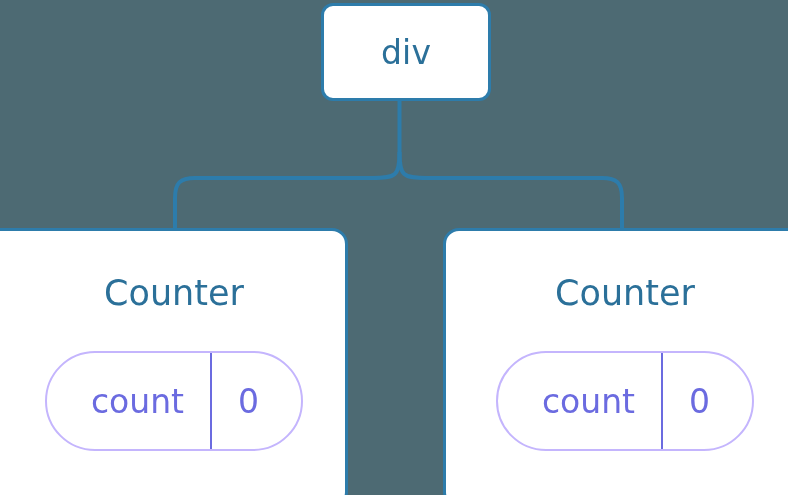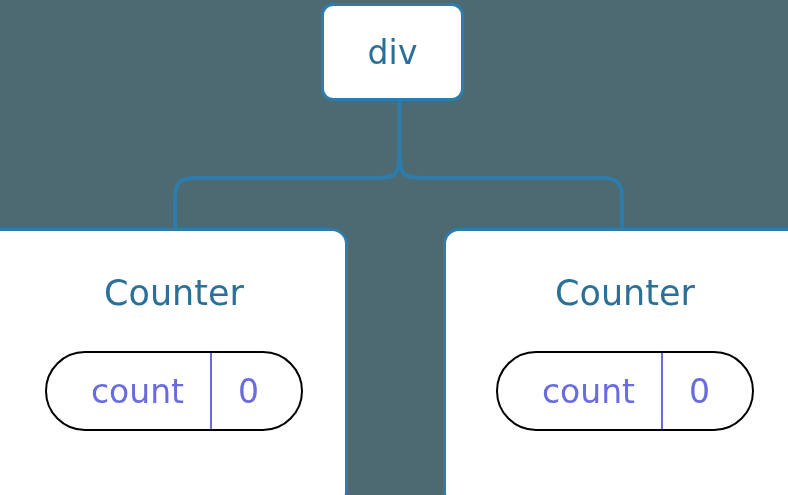--- a/index.html
+++ b/index.html
@@ -32,21 +32,21 @@
   .node-box {
     position: absolute;
     background: #ffffff;
     border: 3px solid #2d7cab;
     border-radius: 14px;
     box-sizing: border-box;
   }
   #div-node {
     left: 321px;
     top: 3px;
-    width: 143px;
+    width: 170px;
     height: 98px;
     border-radius: 12px;
   }
   #div-label {
     position: absolute;
     left: 0;
     right: 0;
     top: 50%;
     transform: translateY(-50%);
     text-align: center;
@@ -90,22 +90,22 @@
     top: 120px;
     left: 0;
     right: 0;
     display: flex;
     justify-content: center;
     box-sizing: border-box;
   }
   .state-pill {
     display: flex;
     align-items: stretch;
-    height: 80px;
-    border: 2px solid #000000;
+    height: 100px;
+    border: 2px solid #c4b5fd;
     border-radius: 50px;
     background: transparent;
     box-sizing: border-box;
   }
   .state-key {
     display: flex;
     align-items: center;
     justify-content: center;
     padding: 0 26px 0 44px;
     color: #6b6be0;

